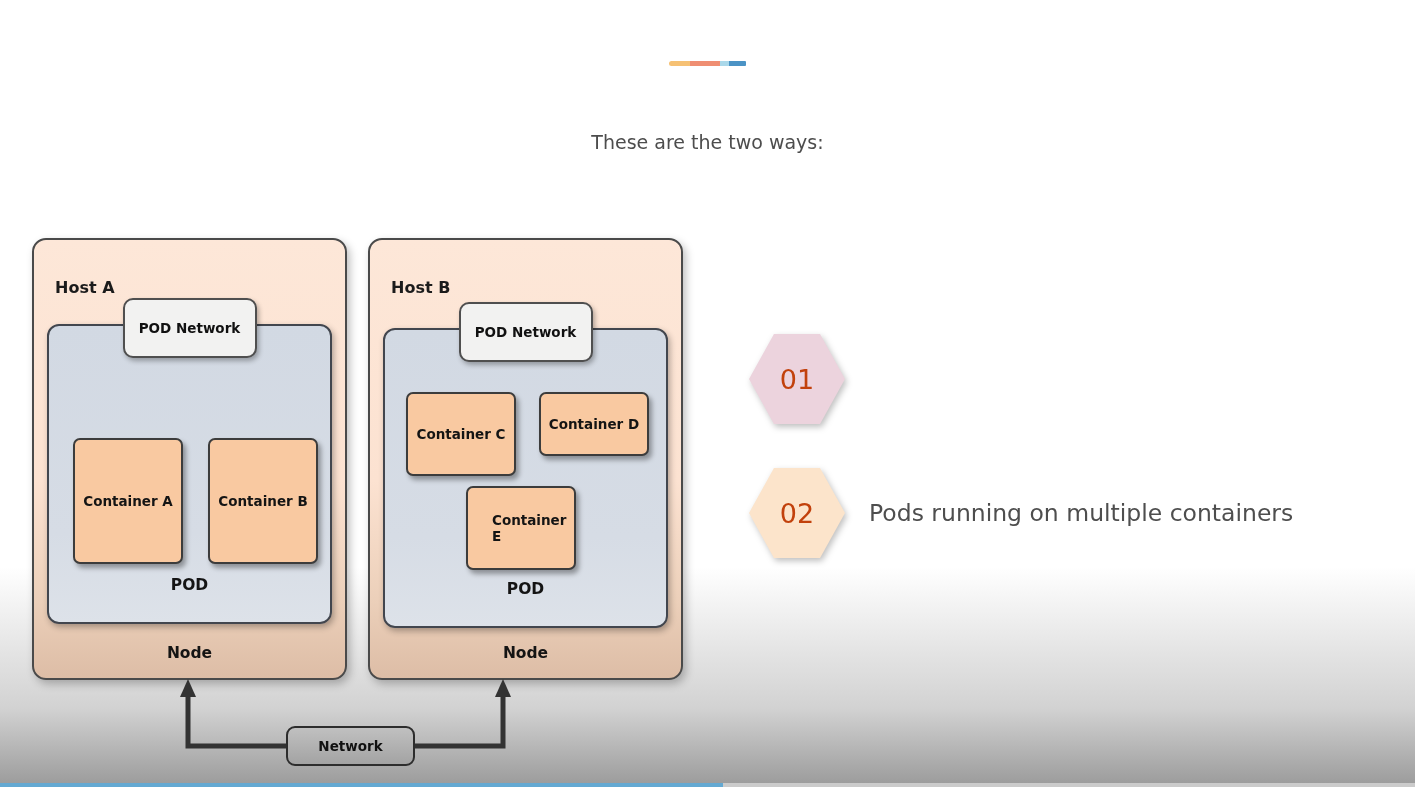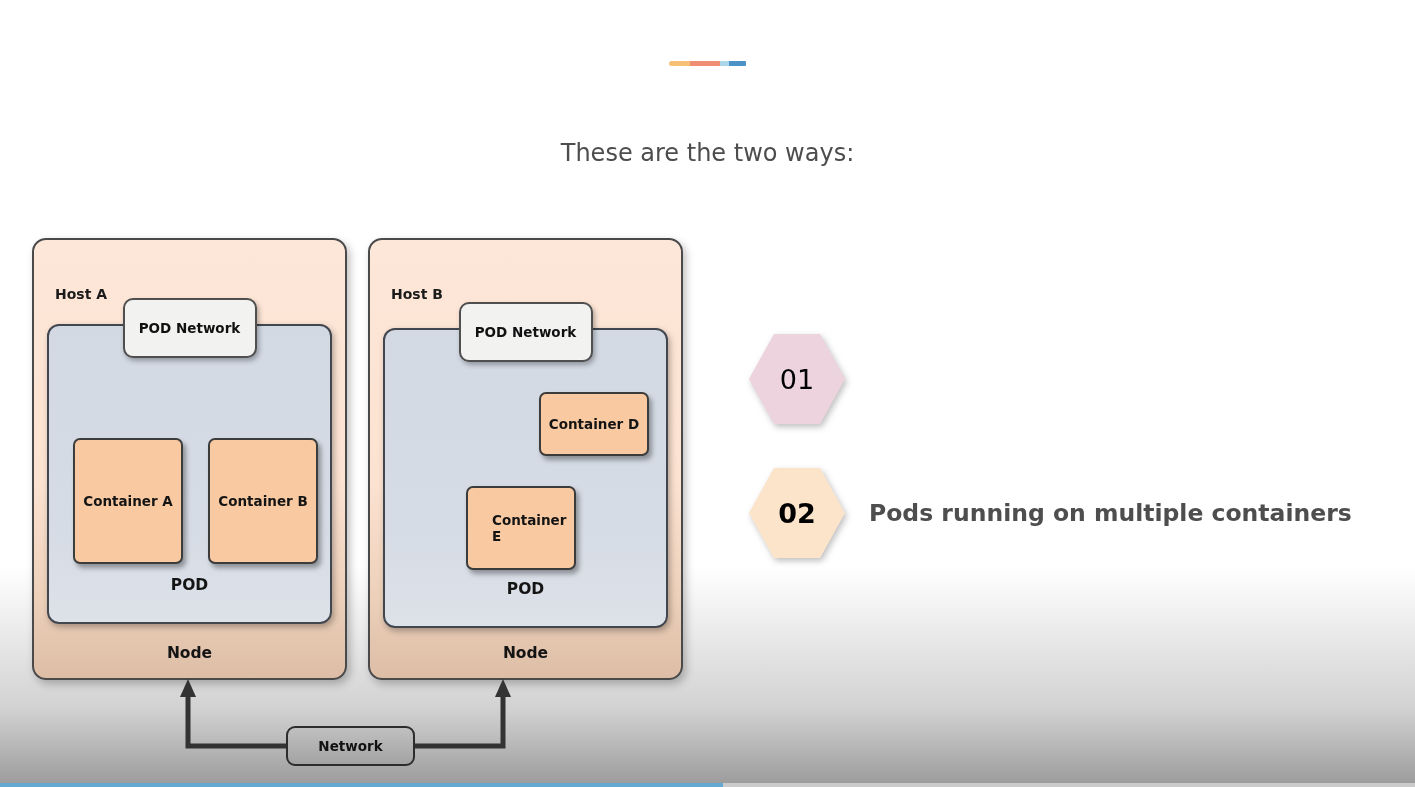--- a/index.html
+++ b/index.html
@@ -16,36 +16,36 @@
     position:absolute; top:15px; left:0; right:0; text-align:center;
     font-size:31px; font-weight:bold; color:#3d3d3d; letter-spacing:0.5px;
   }
   .underline {
     position:absolute; top:61px; left:50%; transform:translateX(-50%);
     width:78px; height:5px; border-radius:3px; display:flex; overflow:hidden;
   }
   .underline span { height:100%; }
   .u0 { width:28%; } .u1 { width:38%; } .u2 { width:11%; } .u3 { width:23%; }
   .subtitle {
-    position:absolute; top:139px; left:0; right:0; text-align:center;
-    font-size:24px; color:#4d4d4d;
+    position:absolute; top:131px; left:0; right:0; text-align:center;
+    font-size:19px; color:#4d4d4d;
   }
 
   
   .host {
     position:absolute; width:315px; height:442px;
     background:linear-gradient(180deg,#fde7d8 0%,#fce2d1 55%,#ecd0ba 82%,#ddbda6 100%);
     border:2px solid #4a4a4a; border-radius:14px;
     box-shadow:3px 4px 8px rgba(0,0,0,0.25);
   }
   .host-a { left:32px; top:238px; }
   .host-b { left:368px; top:238px; }
   .host-label {
     position:absolute; left:21px; top:38px;
-    font-weight:bold; font-size:14px; color:#1b1b1b;margin-top:8px;
+    font-weight:bold; font-size:16px; color:#1b1b1b;
   }
   .pod {
     position:absolute; left:13px; top:84px; width:285px; height:300px;
     background:linear-gradient(180deg,#d2d9e3 0%,#d6dce5 70%,#dde2e9 100%);
     border:2px solid #42464e; border-radius:12px;
     box-shadow:2px 3px 6px rgba(0,0,0,0.3);
   }
   .host-b .pod { top:88px; }
   .podnet {
     position:absolute; left:50%; transform:translateX(-50%); top:58px;
@@ -83,26 +83,26 @@
     background:linear-gradient(180deg,#c0c0c0,#a3a3a3);
     border:2.5px solid #2d2d2d; border-radius:9px;
     display:flex; align-items:center; justify-content:center;
     font-weight:bold; font-size:13.5px; color:#111;
   }
   .arrows { position:absolute; left:0; top:0; width:1415px; height:787px; pointer-events:none; }
 
   
   .way { position:absolute; left:749px; display:flex; align-items:center; gap:24px; }
   .way-1 { top:334px; }
-  .way-2 { top:468px;font-weight:bold; }
+  .way-2 { top:468px; }
   .hex {
     width:96px; height:90px;
     clip-path:polygon(26% 0,74% 0,100% 50%,74% 100%,26% 100%,0 50%);
     display:flex; align-items:center; justify-content:center;
-    font-size:27px; color:#000000;
+    font-size:27px; color:#c2410c;
   }
   .hex-wrap { filter:drop-shadow(2px 3px 3px rgba(0,0,0,0.25)); }
   .way-text { font-size:23.5px; color:#4e4e4e; }
 
   
   .progress {
     position:absolute; left:0; bottom:0; width:100%; height:4px; background:#cbcbcb;
   }
   .progress-played { height:100%; width:51.1%; }
 </style>
@@ -126,20 +126,21 @@
       <div class="cbox cb">Container B</div>
       <div class="pod-label">POD</div>
     </div>
     <div class="podnet">POD Network</div>
     <div class="node-label">Node</div>
   </div>
 
   <div class="host host-b">
     <div class="host-label">Host B</div>
     <div class="pod">
+      <div class="cbox cc">Container C</div>
       <div class="cbox cd">Container D</div>
       <div class="cbox ce">Container E</div>
       <div class="pod-label">POD</div>
     </div>
     <div class="podnet">POD Network</div>
     <div class="node-label">Node</div>
   </div>
 
   <svg class="arrows" viewBox="0 0 1415 787">
     <path d="M 286 746 H 188 V 694" fill="none" stroke="#333333" stroke-width="5"></path>

